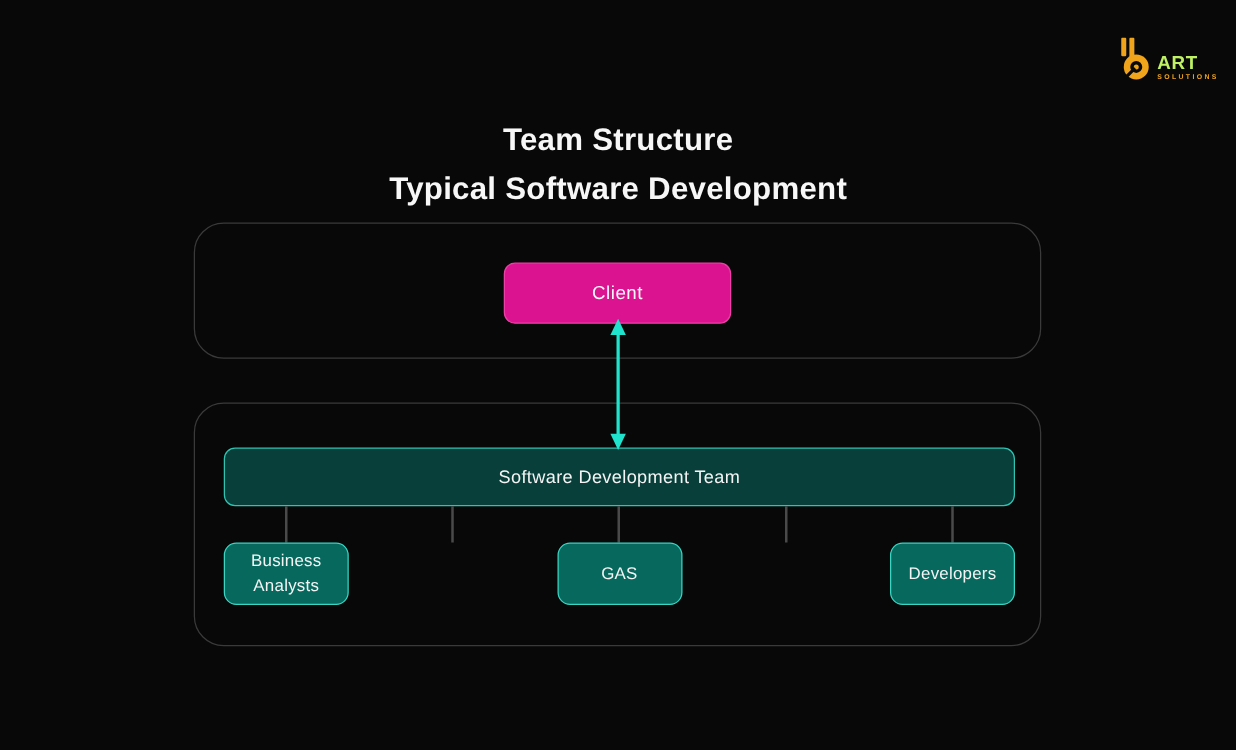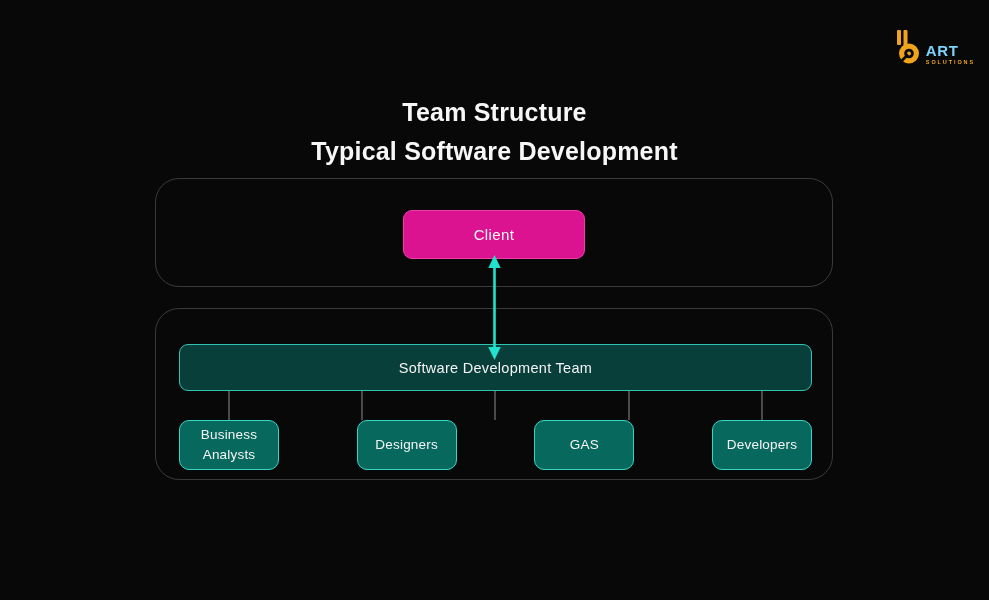--- a/index.html
+++ b/index.html
@@ -7,38 +7,38 @@
     position:relative;width:989px;height:600px;overflow:hidden;
     background:var(--bg,#080808);
     font-family:"Liberation Sans",sans-serif;
     color:var(--text,#F2F2F2);
   }
 
   
   .logo{position:absolute;top:30px;right:14px;display:flex;align-items:flex-start;gap:4px;}
   .logo-icon{display:block;}
   .logo-text{display:flex;flex-direction:column;justify-content:flex-end;padding-top:13px;}
-  .logo-name{font-size:15px;font-weight:bold;letter-spacing:.6px;color:#7dd3fc;line-height:15px;}
+  .logo-name{font-size:15px;font-weight:bold;letter-spacing:.6px;color:#bef264;line-height:15px;}
   .logo-sub{font-size:5.5px;font-weight:bold;letter-spacing:1.9px;color:var(--logo-orange,#F0A41B);line-height:8px;}
 
   
   .title{
     position:absolute;top:76px;left:0;width:100%;
     text-align:center;font-size:25px;font-weight:700;line-height:39px;
     color:#F7F7F7;letter-spacing:.2px;
   }
   .title span{display:block;}
 
   
   .frame{
     position:absolute;left:155px;width:678px;box-sizing:border-box;
     border:1px solid var(--frame-border,#3A3A3A);border-radius:24px;padding-left:40px;
   }
   .frame-top{top:178px;height:109px;}
-  .frame-bottom{top:308px;height:172px;}
+  .frame-bottom{top:322px;height:195px;}
 
   
   .client-box{
     position:absolute;top:31px;left:50%;transform:translateX(-50%);
     width:182px;height:49px;box-sizing:border-box;
     background:var(--pink,#DC1390);
     border:1px solid var(--pink-border,#EE3FA6);
     border-radius:9px;
     display:flex;align-items:center;justify-content:center;
     font-size:15px;letter-spacing:.4px;color:#FCF7FA;
@@ -128,23 +128,20 @@
     <div class="connector" style="left:205px"></div>
     <div class="connector" style="left:338px"></div>
     <div class="connector" style="left:472px"></div>
     <div class="connector" style="left:605px"></div>
 
     <div class="roles-row">
       <div class="role-box">
         <span>Business Analysts</span>
       </div>
       <div class="role-box">
-        <span>Designers</span>
-      </div>
-      <div class="role-box">
         <span>GAS</span>
       </div>
       <div class="role-box">
         <span>Developers</span>
       </div>
     </div>
 
   </section>
 
 </div>

